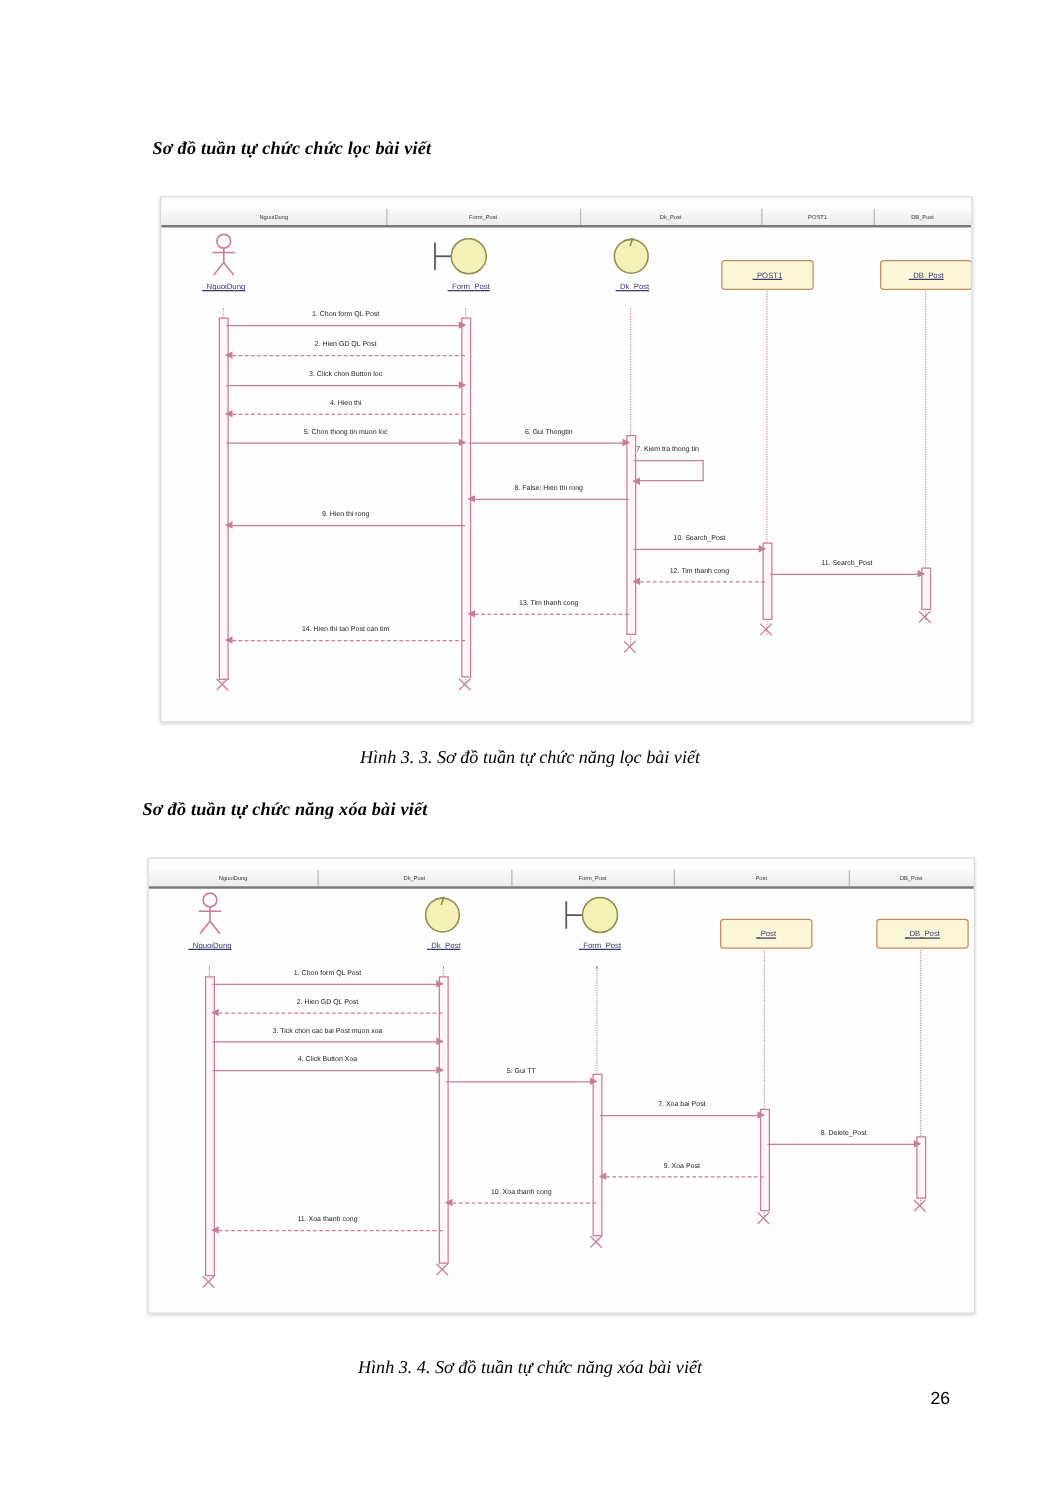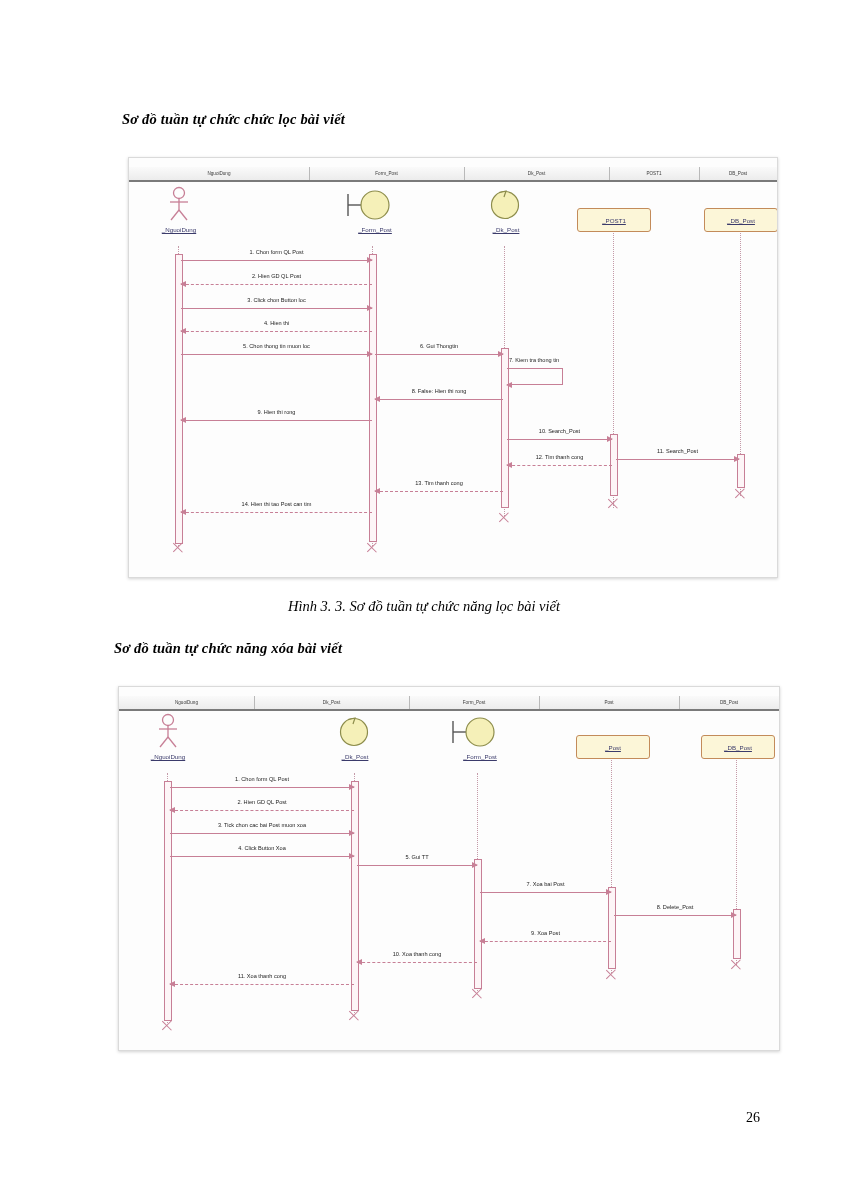--- a/index.html
+++ b/index.html
@@ -32,21 +32,21 @@
     font-family:"Liberation Serif", serif;
     font-style:italic;
     font-size:14.5px;
   }
   #caption-1{left:0;top:598px;}
   #caption-2{left:0;top:1086px;}
 
   .page-number{
     position:absolute;
     right:88px;top:1110px;
-    font-family:Liberation Serif, serif;
+    font-family:Liberation Sans, sans-serif;
     font-size:14px;
     margin-left:28px;
   }
 
   
   .diagram{
     position:absolute;
     background:#fdfdfd;
     border:1px solid #dadada;
     box-shadow:0 1px 3px rgba(0,0,0,.18);
@@ -435,16 +435,17 @@
 
       <div class="term-x" style="left:41px;top:332px;"></div>
       <div class="term-x" style="left:228px;top:322px;"></div>
       <div class="term-x" style="left:351px;top:300px;"></div>
       <div class="term-x" style="left:485px;top:281px;"></div>
       <div class="term-x" style="left:610px;top:271px;"></div>
 
     </div>
   </div>
 
+  <div class="caption" id="caption-2">Hình 3. 4. Sơ đồ tuần tự chức năng xóa bài viết</div>
 
   <div class="page-number">26</div>
 
 </div>
 
 </body></html>

